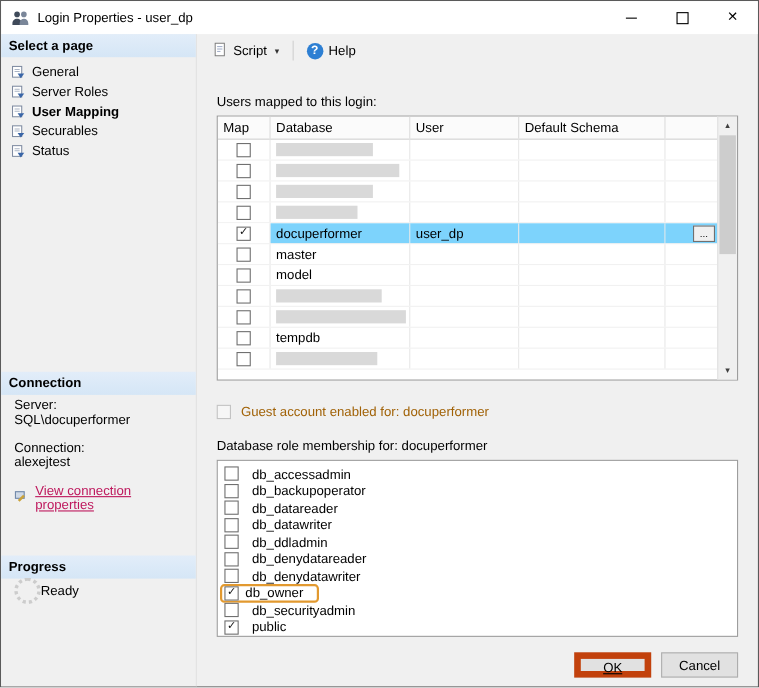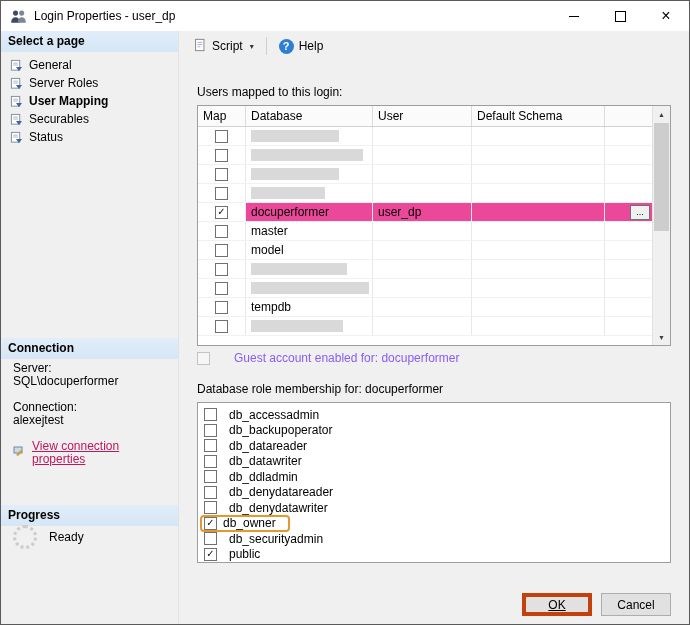--- a/index.html
+++ b/index.html
@@ -19,21 +19,21 @@
          background:linear-gradient(#e2edf9,#d5e6f6);font-weight:bold;box-sizing:border-box;}
   #sh-select{top:0;} #sh-conn{top:307px;} #sh-prog{top:474px;}
   #sidebar-items{position:absolute;top:25px;left:4px;right:0;text-align:center;}
   .side-item{display:flex;align-items:center;height:18px;padding-left:5px;gap:6px;}
   .side-item.sel .side-label{font-weight:bold;}
   .page-ico{width:13px;height:13px;display:inline-flex;}
   .conn-block{position:absolute;top:331px;left:12px;right:4px;line-height:13px;}
   .conn-block .val{margin-bottom:13px;}
   .link-row{display:flex;align-items:center;gap:6px;margin-top:12px;}
   .link{color:#be185d;text-decoration:underline;cursor:pointer;}
-  .prog-block{position:absolute;top:494px;left:12px;display:flex;align-items:center;gap:12px;}
+  .prog-block{position:absolute;top:494px;left:12px;display:flex;align-items:center;gap:0;}
   .spinner{width:24px;height:24px;border-radius:50%;border:3px dotted #cccccc;box-sizing:border-box;}
   
   .main{position:absolute;left:178px;top:30px;right:0;bottom:0;}
   .toolbar{height:30px;display:flex;align-items:center;padding-left:8px;}
   .tool-btn{display:flex;align-items:center;gap:5px;padding:3px 6px;}
   .caret{font-size:8px;color:#333;margin-left:2px;}
   .tsep{width:1px;height:18px;background:#cfcfcf;margin:0 6px;}
   .help-ico{width:15px;height:15px;border-radius:50%;background:#2d7fd3;color:#fff;font-size:11px;
             font-weight:bold;display:flex;align-items:center;justify-content:center;}
   .content{position:absolute;left:18px;right:18px;top:30px;bottom:0;}
@@ -43,44 +43,44 @@
   .tinner{position:absolute;left:0;top:0;right:17px;bottom:0;overflow:hidden;}
   .thead{display:flex;height:20px;border-bottom:1px solid #d2d2d2;background:#fbfbfb;}
   .hcell{display:flex;align-items:center;padding-left:5px;box-sizing:border-box;border-right:1px solid #dcdcdc;overflow:hidden;}
   .trow{display:flex;height:18px;border-bottom:1px solid #f1f1f1;}
   .cell{display:flex;align-items:center;padding-left:5px;box-sizing:border-box;border-right:1px solid #e8e8e8;overflow:hidden;}
   .c-map{width:48px;justify-content:center;padding-left:0;}
   .c-db{width:127px;}
   .c-user{width:99px;}
   .c-schema{width:133px;text-align:right;}
   .c-fill{flex:1;border-right:none;justify-content:flex-end;padding-right:3px;}
-  .trow.sel .cell{background:#ec4899;}
+  .trow.sel .cell{background:#7dd3fc;}
   .trow.sel .c-map{background:#fff;}
   .redact{display:inline-block;height:12px;background:#d9d9d9;}
   .dots{width:20px;height:15px;border:1px solid #707070;background:#f0f0f0;font-size:9px;
         display:flex;align-items:center;justify-content:center;padding:0;font-family:inherit;}
   .vscroll{position:absolute;top:0;right:0;bottom:0;width:17px;background:#f0f0f0;border-left:1px solid #e0e0e0;}
   .sb-up,.sb-down{position:absolute;left:0;right:0;height:16px;display:flex;align-items:center;justify-content:center;
         font-size:7px;color:#404040;}
   .sb-up{top:0;} .sb-down{bottom:0;}
   .sb-thumb{position:absolute;top:17px;left:1px;right:1px;height:108px;background:#cdcdcd;}
   
   .cb{width:13px;height:13px;border:1px solid #707070;background:#fff;box-sizing:border-box;
       display:inline-flex;align-items:center;justify-content:center;font-size:10px;line-height:1;flex:0 0 auto;color:#111;}
   .cb.dis{border-color:#c3c3c3;background:#f6f6f6;}
-  .guest{display:flex;align-items:center;gap:24px;margin-top:4px;color:#8b5cf6;height:16px;}
+  .guest{display:flex;align-items:center;gap:9px;margin-top:20px;color:#a16207;height:16px;}
   .rolelabel{margin-top:16px;height:15px;}
   .rolelist{margin-top:5px;height:161px;border:1px solid #9d9d9d;background:#fff;box-sizing:border-box;
             padding:4px 0 0 6px;overflow:hidden;}
   .role-item{display:flex;align-items:center;gap:12px;height:15.5px;}
   .hl{display:inline-flex;align-items:center;gap:6px;border:2px solid #e2992f;border-radius:4px;
       padding:0 12px 0 2px;height:17px;margin:-1px 0 -1px -4px;box-sizing:border-box;}
   .btns{position:absolute;right:0;bottom:8px;display:flex;gap:9px;}
   .btn{width:70px;height:23px;background:#e1e1e1;border:1px solid #adadad;font-size:12px;font-family:inherit;}
-  .btn.primary{border:4px solid #c2410c;text-decoration:underline;}
+  .btn.primary{border:6px solid #c2410c;text-decoration:underline;}
 </style>
 </head>
 <body>
 
 <div class="win">
 
   <div class="tbar">
     <span class="ticon">
       <svg viewBox="0 0 16 16" width="17" height="17">
         <circle cx="5.2" cy="4.8" r="2.4" fill="#3f4a5a"></circle>

